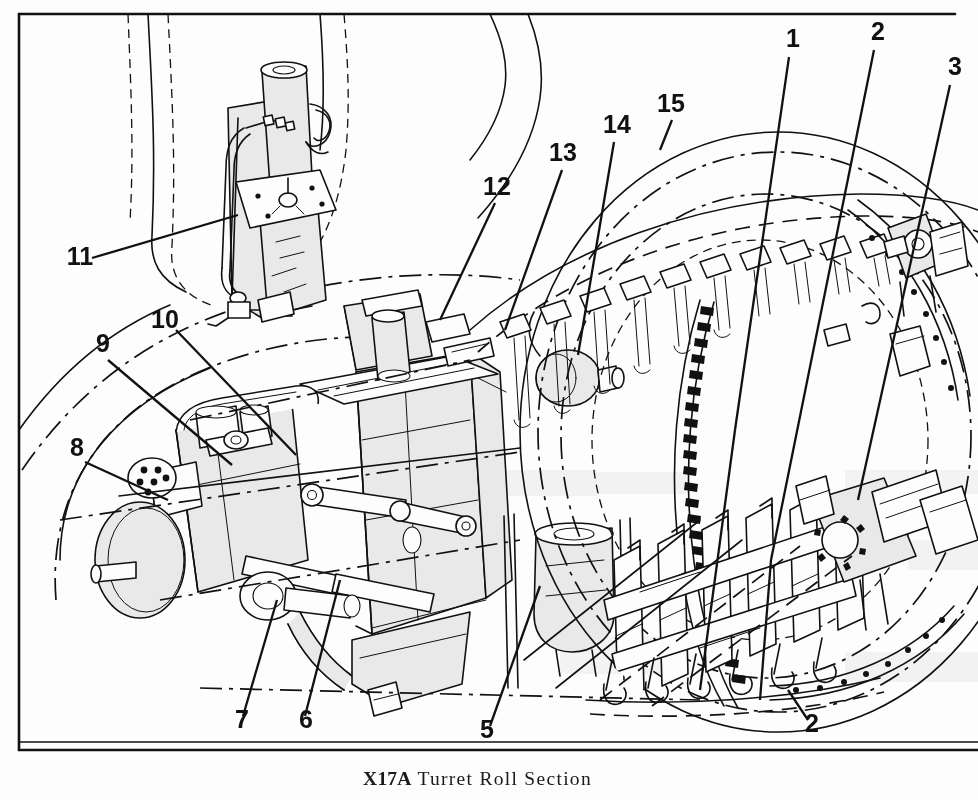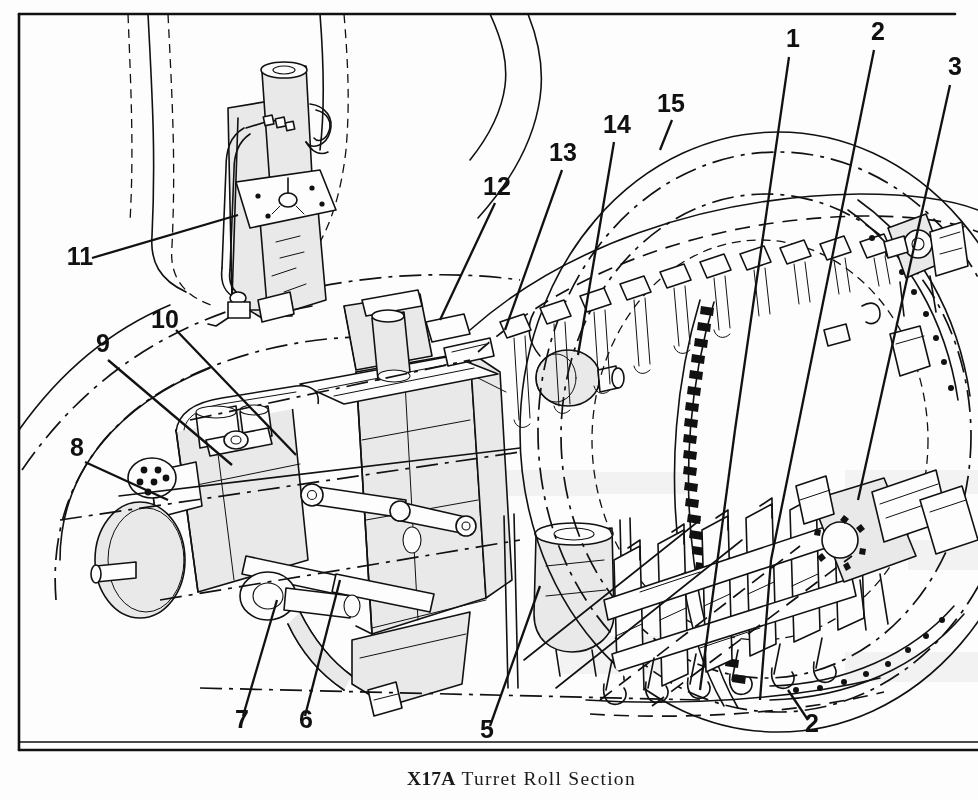--- a/index.html
+++ b/index.html
@@ -7,21 +7,21 @@
   body{
     width:978px;height:800px;overflow:hidden;position:relative;
     font-family:"Liberation Serif", serif;
     background:#fdfdfd;
   }
   #page{position:absolute;left:0;top:0;width:978px;height:800px;background:#fdfdfd;}
   #figure{position:absolute;left:0;top:0;width:978px;height:760px;}
   #figure svg{display:block;}
   .caption-wrap{
     position:absolute;left:0;top:757px;width:918px;height:43px;
-    display:flex;align-items:center;justify-content:center;padding-left:44px;
+    display:flex;align-items:center;justify-content:center;
   }
   .caption{
     font-family:"Liberation Serif","DejaVu Serif",serif;
     font-size:19.5px;color:#1a1a1a;white-space:pre;
     letter-spacing:1.3px;
   }
   .caption .fignum{font-weight:bold;letter-spacing:0.2px;}
   
 </style>
 </head>

